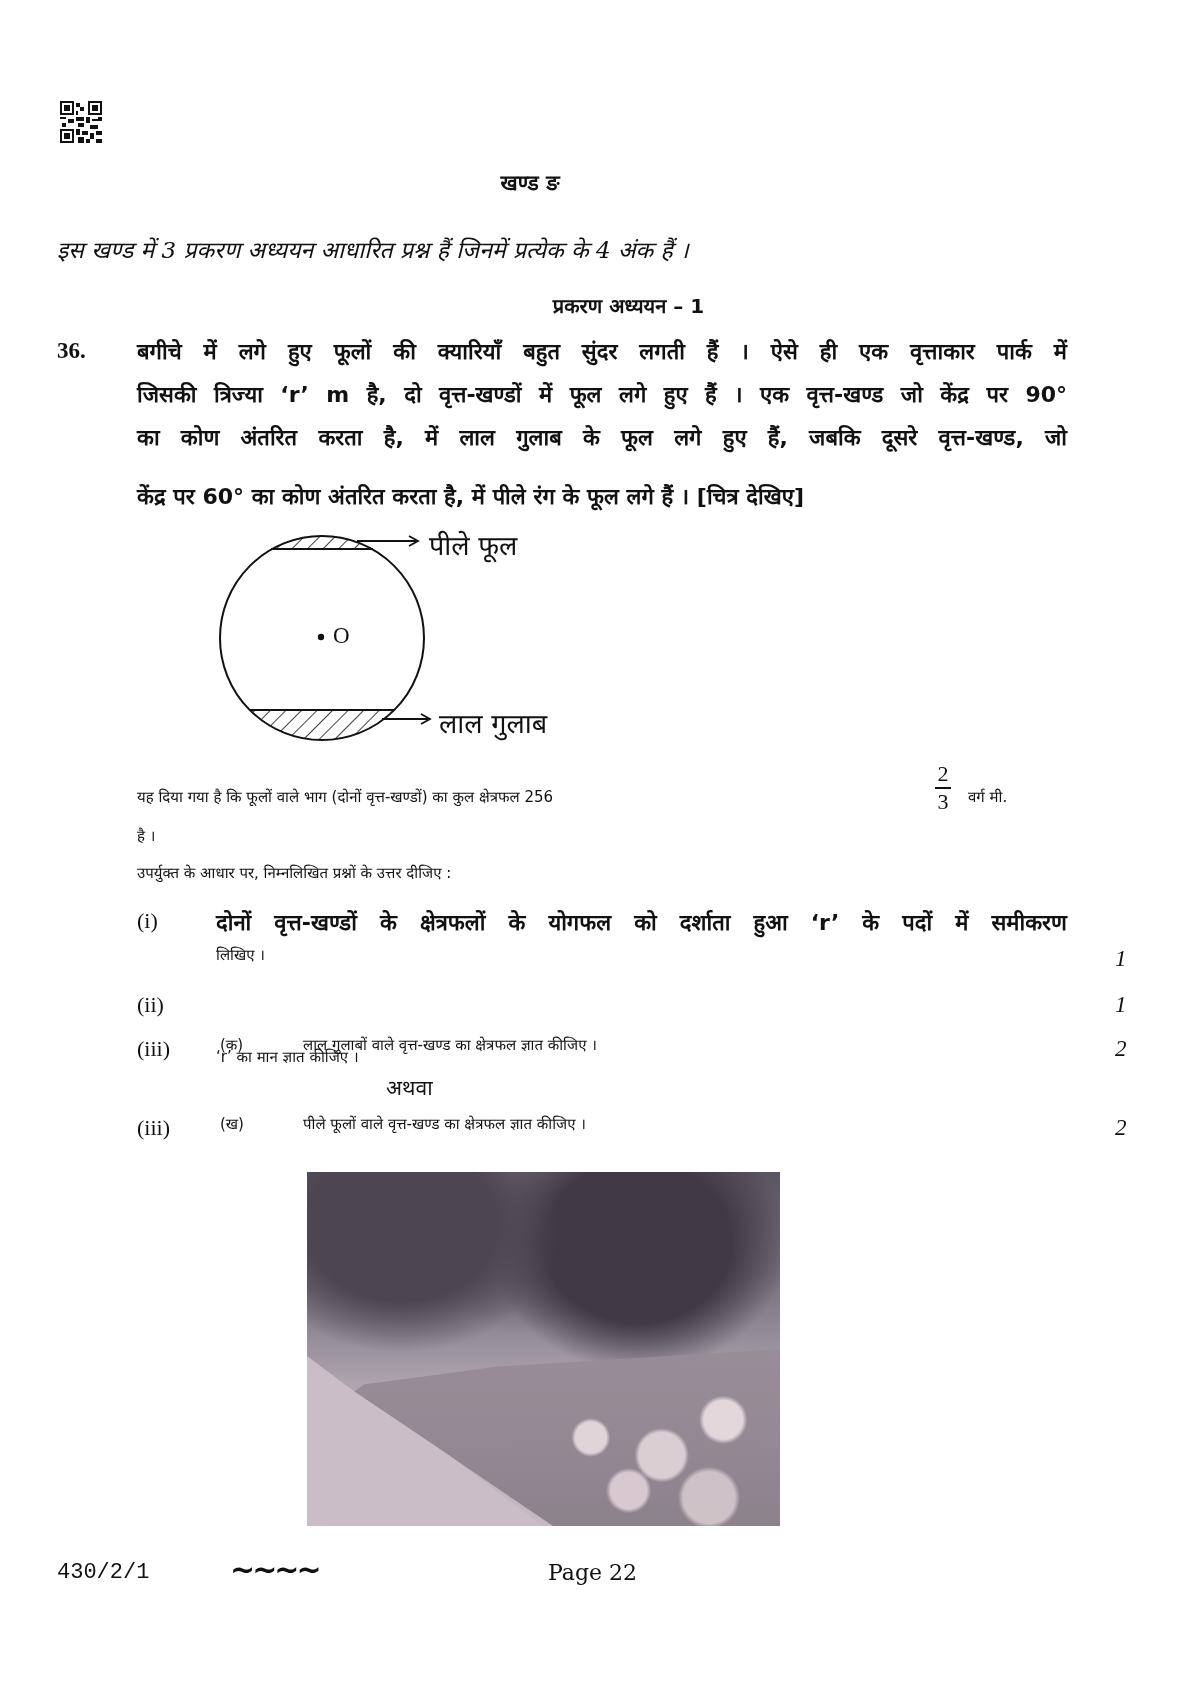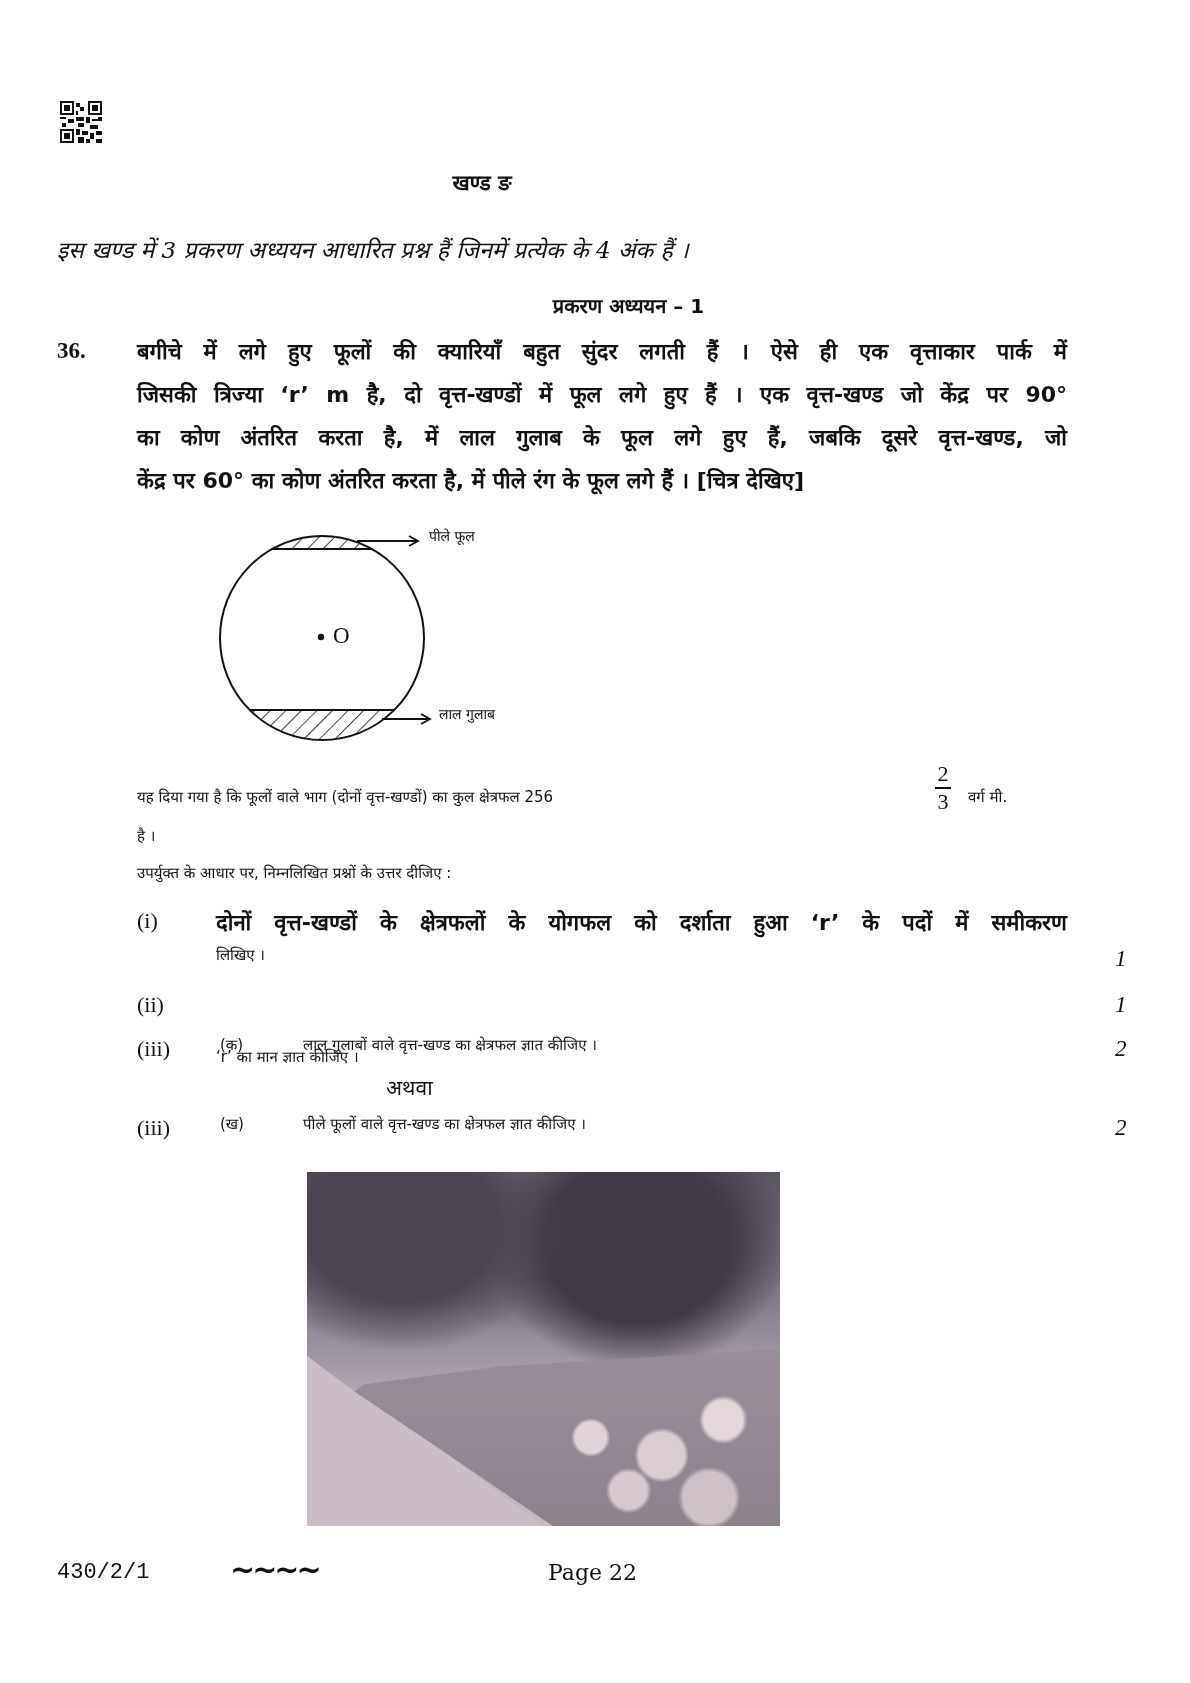--- a/index.html
+++ b/index.html
@@ -3,28 +3,28 @@
   <meta charset="utf-8">
   <style>
     html, body { margin: 0; padding: 0; background: #ffffff; }
     body {
       width: 1190px; height: 1683px; position: relative; overflow: hidden;
       color: #111111;
       font-family: "DejaVu Sans", "Liberation Sans", sans-serif;
     }
     .abs { position: absolute; white-space: nowrap; }
     .qr { position: absolute; left: 60px; top: 101px; width: 42px; height: 42px; }
-    .section-title { left: 0; width: 964px; text-align: center; top: 168px; font-size: 21px; font-weight: bold; }
+    .section-title { left: 0; width: 964px; text-align: center; top: 168px; font-size: 21px; font-weight: bold; padding-left: 48px; }
     .intro { left: 57px; top: 233px; font-size: 23px; font-style: italic; font-family: "DejaVu Serif", "Liberation Serif", serif; }
     .case-title { left: 0; width: 1185px; text-align: center; top: 292px; font-size: 20px; font-weight: bold; margin-left: 36px; }
     .qnum { left: 57px; top: 338px; font-size: 23px; font-weight: bold; font-family: Liberation Serif, serif; }
     .para { left: 137px; width: 930px; font-size: 22px; text-align: justify; text-align-last: justify; white-space: nowrap; font-weight: bold; }
-    .para.last { text-align-last: left; }
+    .para.last { text-align-last: left; margin-top: 16px; }
     .figure { position: absolute; left: 200px; top: 520px; width: 360px; height: 240px; }
-    .fig-label { font-size: 14px; }
+    .fig-label { font-size: 27px; }
     .body-line { left: 137px; font-size: 15px; }
     .roman { font-family: "Liberation Serif", "DejaVu Serif", serif; font-size: 22px; }
     .marks { left: 1115px; font-size: 23px; font-style: italic; font-family: "Liberation Serif", serif; }
     .frac { position: absolute; text-align: center; font-family: "Liberation Serif", serif; font-size: 22px; width: 20px; }
     .frac .num { display: block; line-height: 24px; }
     .frac .bar { display: block; height: 1.5px; background: #111; margin: 1px 2px; }
     .frac .den { display: block; line-height: 24px; }
     .photo {
       position: absolute; left: 307px; top: 1172px; width: 473px; height: 354px; overflow: hidden;
       background:

